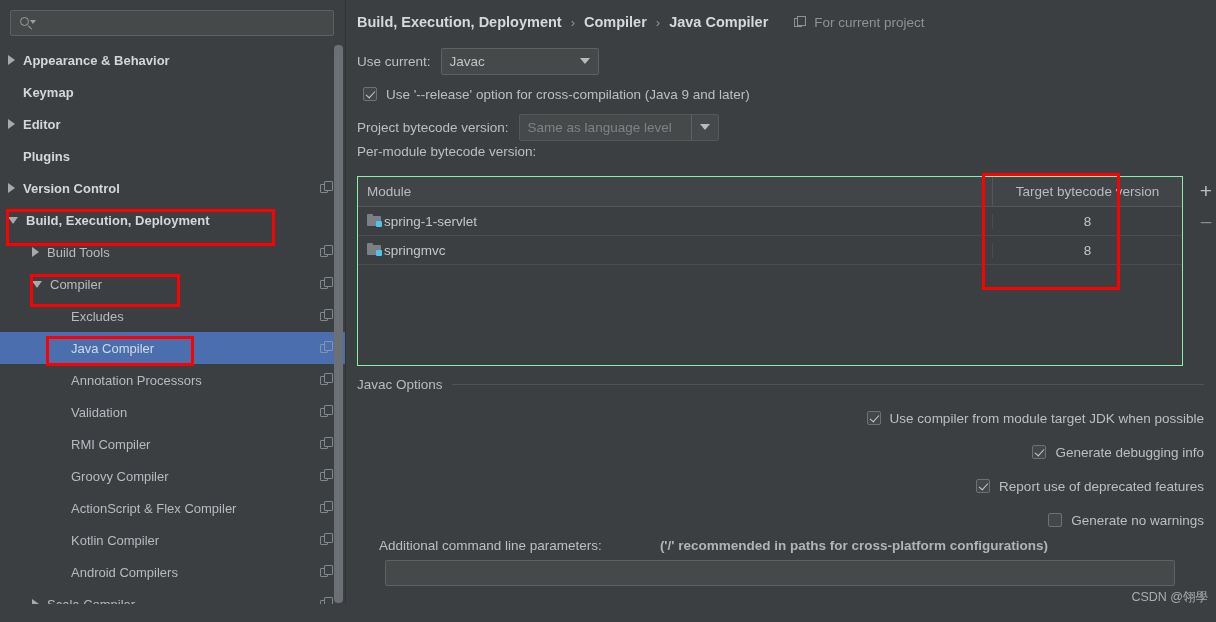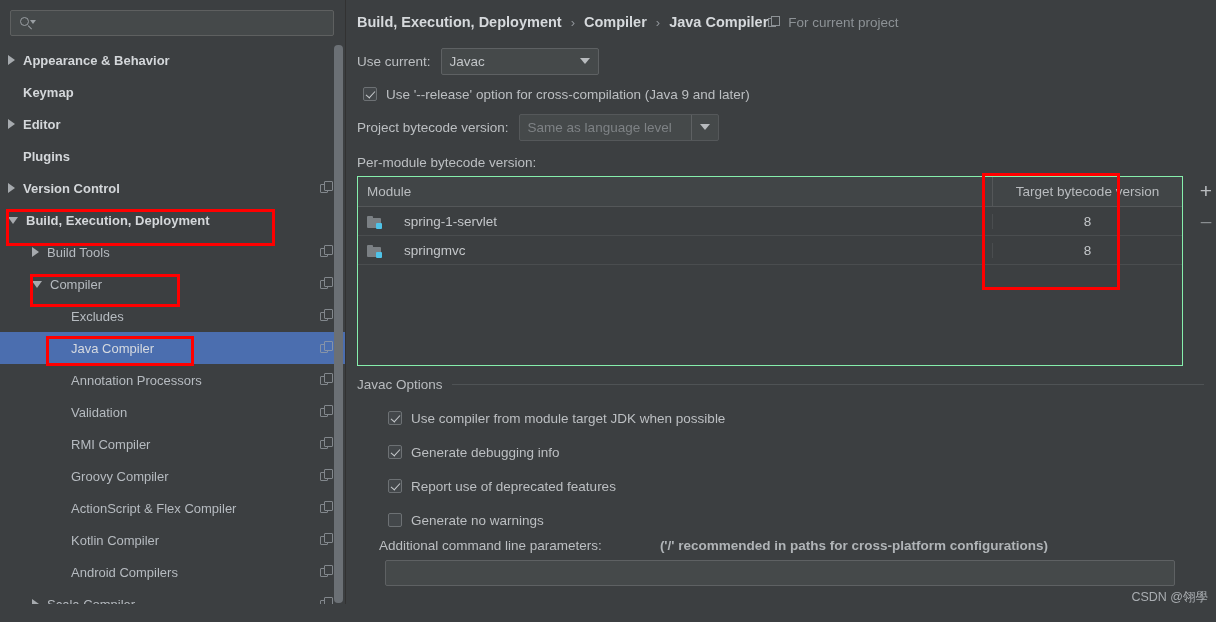--- a/index.html
+++ b/index.html
@@ -202,20 +202,21 @@
     white-space: nowrap;
   }
   .crumb-sep {
     color: #8f9398;
     margin: 0 9px;
     font-size: 13px;
   }
   .for-project {
     display: flex;
     align-items: center;
+    margin-left: 26px;
     color: #8d9296;
     font-size: 13.5px;
     gap: 7px;
   }
   .mini-copy {
     width: 13px; height: 13px;
     position: relative;
     flex: 0 0 13px;
   }
   .mini-copy .m1 {
@@ -346,22 +347,22 @@
     border-bottom: 1px solid #4a4d4f;
   }
   .td {
     font-size: 13.5px;
     color: #c3c6c9;
     box-sizing: border-box;
   }
   .td.module {
     flex: 1;
     display: flex;
-    align-items: flex-end;
-    gap: 22px;
+    align-items: flex-start;
+    gap: 2px;
     padding-left: 9px;
   }
   .td.target {
     flex: 0 0 190px;
     text-align: center;
     border-left: 1px solid #4a4d4f;
   }
   .mod-icon {
     width: 15px; height: 13px;
     position: relative;
@@ -425,21 +426,21 @@
   .group-line {
     flex: 1;
     height: 1px;
     background: #4f5355;
   }
 
   .opt-list {
     padding-left: 31px;
     margin-top: 9px;
   }
-  .opt-list .cb-row { height: 34px; }
+  .opt-list .cb-row { height: 34px; justify-content: flex-end; }
 
   .params-row {
     display: flex;
     align-items: baseline;
     padding-left: 22px;
     margin-top: 1px;
     gap: 14px;
   }
   .params-note {
     color: #b0b4b7;
@@ -671,21 +672,21 @@
       <div class="row" style="height:34px;">
         <span class="lbl">Project bytecode version:</span>
         <span class="combo disabled split" style="width:200px;">
           <span class="val" style="line-height:25px;">Same as language level</span>
           <span class="dd">
               <span class="dd-caret"></span>
             </span>
         </span>
       </div>
 
-      <div style="height:26px; display:flex; align-items:flex-end;">
+      <div style="height:26px; display:flex; align-items:flex-start;">
         <span class="lbl">Per-module bytecode version:</span>
       </div>
 
       <div class="table-wrap">
         <div class="table">
           <div class="thead">
             <div class="th module">Module</div>
             <div class="th target">Target bytecode version</div>
           </div>
           <div id="table-body">

